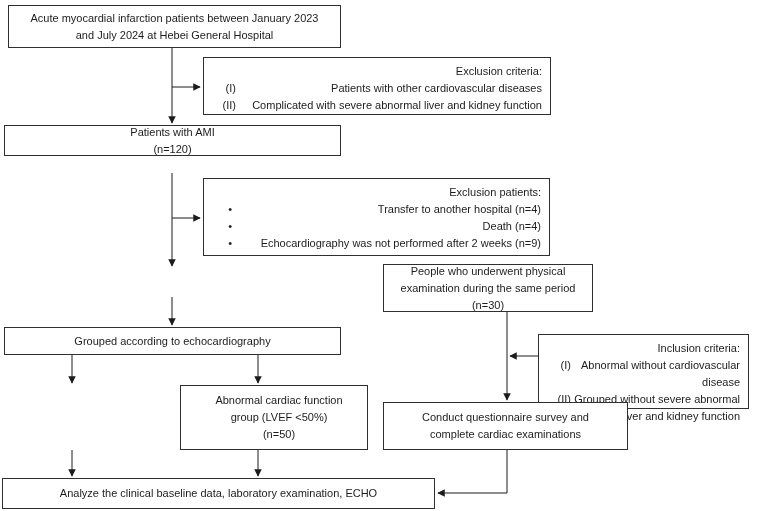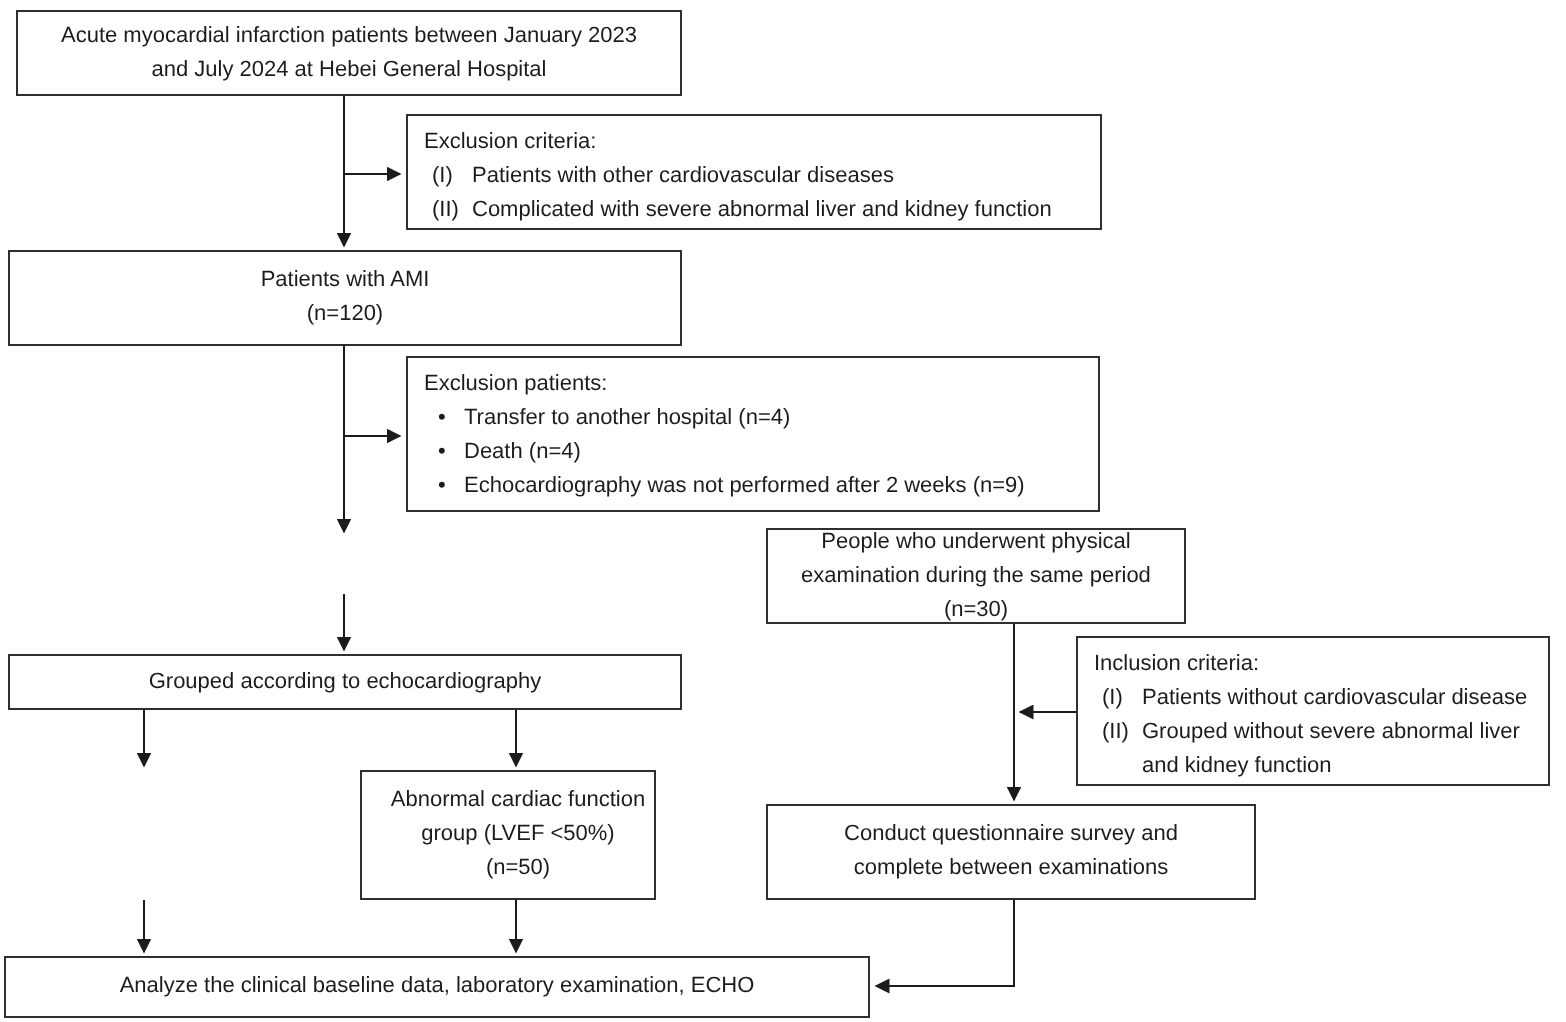--- a/index.html
+++ b/index.html
@@ -21,20 +21,21 @@
     overflow:hidden;
   }
   .box{
     position:absolute;
     box-sizing:border-box;
     border:1px solid var(--box-border);
     background:var(--background);
     font-size:11px;
     line-height:17px;
     color:var(--text);
+    text-align:right;
   }
   .center{
     display:flex;
     flex-direction:column;
     justify-content:center;
     align-items:center;
     text-align:center;
   }
   .listbox{
     padding:5px 8px 4px 8px;
@@ -55,28 +56,28 @@
     left:0;top:0;
     width:783px;height:511px;
     pointer-events:none;
   }
   #arrows .ln{stroke:var(--arrow);stroke-width:1;fill:none;}
   #arrows .ah{fill:var(--arrow);}
 
   
   #b-source{left:8px;top:5px;width:333px;height:43px;}
   #b-excl-criteria{left:203px;top:57px;width:348px;height:58px;}
-  #b-ami{left:4px;top:125px;width:337px;height:48px;}
+  #b-ami{left:4px;top:125px;width:337px;height:31px;}
   #b-excl-patients{left:203px;top:178px;width:347px;height:78px;}
   #b-enrolled{left:4px;top:268px;width:337px;height:29px;}
   #b-physical{left:383px;top:264px;width:210px;height:48px;}
   #b-grouped{left:4px;top:327px;width:337px;height:28px;}
-  #b-incl-criteria{left:538px;top:318px;width:237px;height:75px;}
+  #b-incl-criteria{left:538px;top:334px;width:211px;height:75px;}
   #b-normal{left:2px;top:385px;width:143px;height:65px;}
-  #b-abnormal{left:180px;top:385px;width:148px;height:65px;padding-left:10px;}
+  #b-abnormal{left:180px;top:385px;width:188px;height:65px;padding-left:10px;}
   #b-questionnaire{left:383px;top:402px;width:245px;height:48px;}
   #b-analyze{left:2px;top:478px;width:433px;height:31px;}
 </style>
 </head>
 <body>
 
 <div class="canvas">
 
   <svg id="arrows" viewBox="0 0 783 511">
     <defs>
@@ -150,37 +151,37 @@
   </div>
 
   <div class="box center" id="b-grouped">
     <div>Grouped according to echocardiography</div>
   </div>
 
   <div class="box listbox" id="b-incl-criteria">
     <div>Inclusion criteria:</div>
     <div class="item">
       <span class="marker m-roman">(I)</span>
-      <span class="itxt">Patients without cardiovascular disease</span>
+      <span class="itxt">Abnormal without cardiovascular disease</span>
     </div>
     <div class="item">
       <span class="marker m-roman">(II)</span>
       <span class="itxt">Grouped without severe abnormal liver and kidney function</span>
     </div>
   </div>
 
 
   <div class="box center" id="b-abnormal">
     <div>Abnormal cardiac function</div>
     <div>group (LVEF &lt;50%)</div>
     <div>(n=50)</div>
   </div>
 
   <div class="box center" id="b-questionnaire">
     <div>Conduct questionnaire survey and</div>
-    <div>complete between examinations</div>
+    <div>complete cardiac examinations</div>
   </div>
 
   <div class="box center" id="b-analyze">
     <div>Analyze the clinical baseline data, laboratory examination, ECHO</div>
   </div>
 
 </div>
 
 </body></html>

